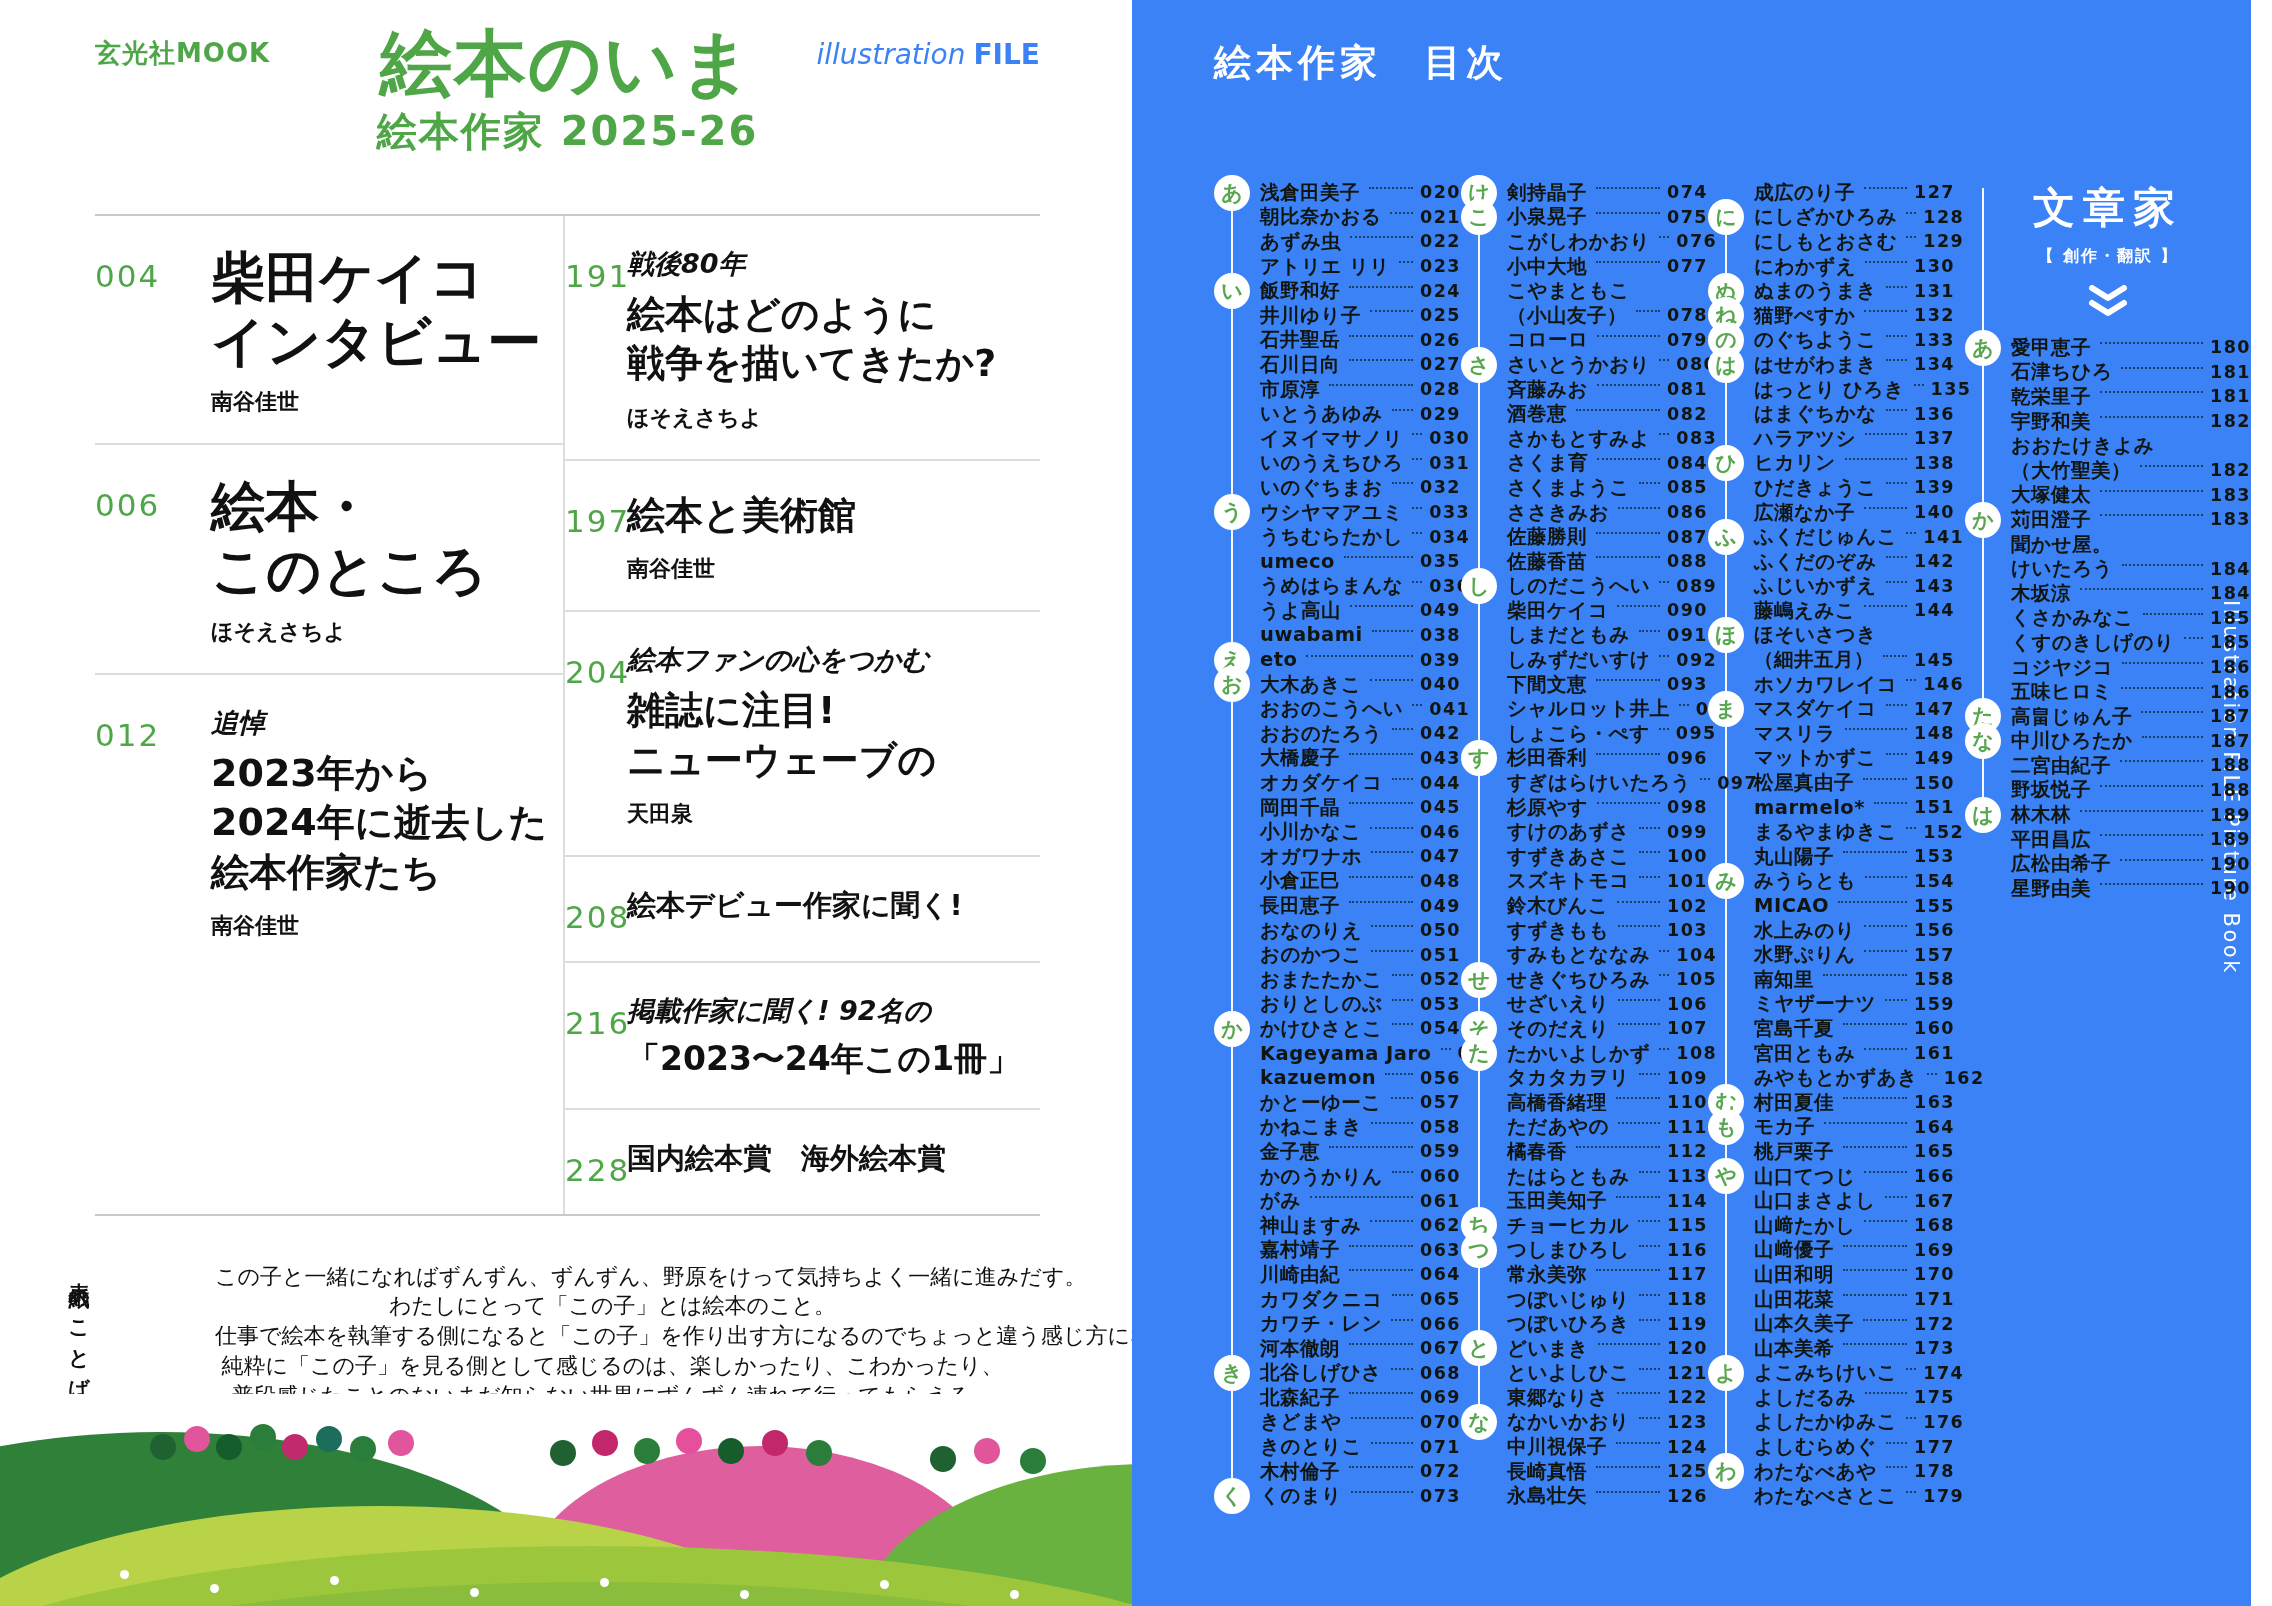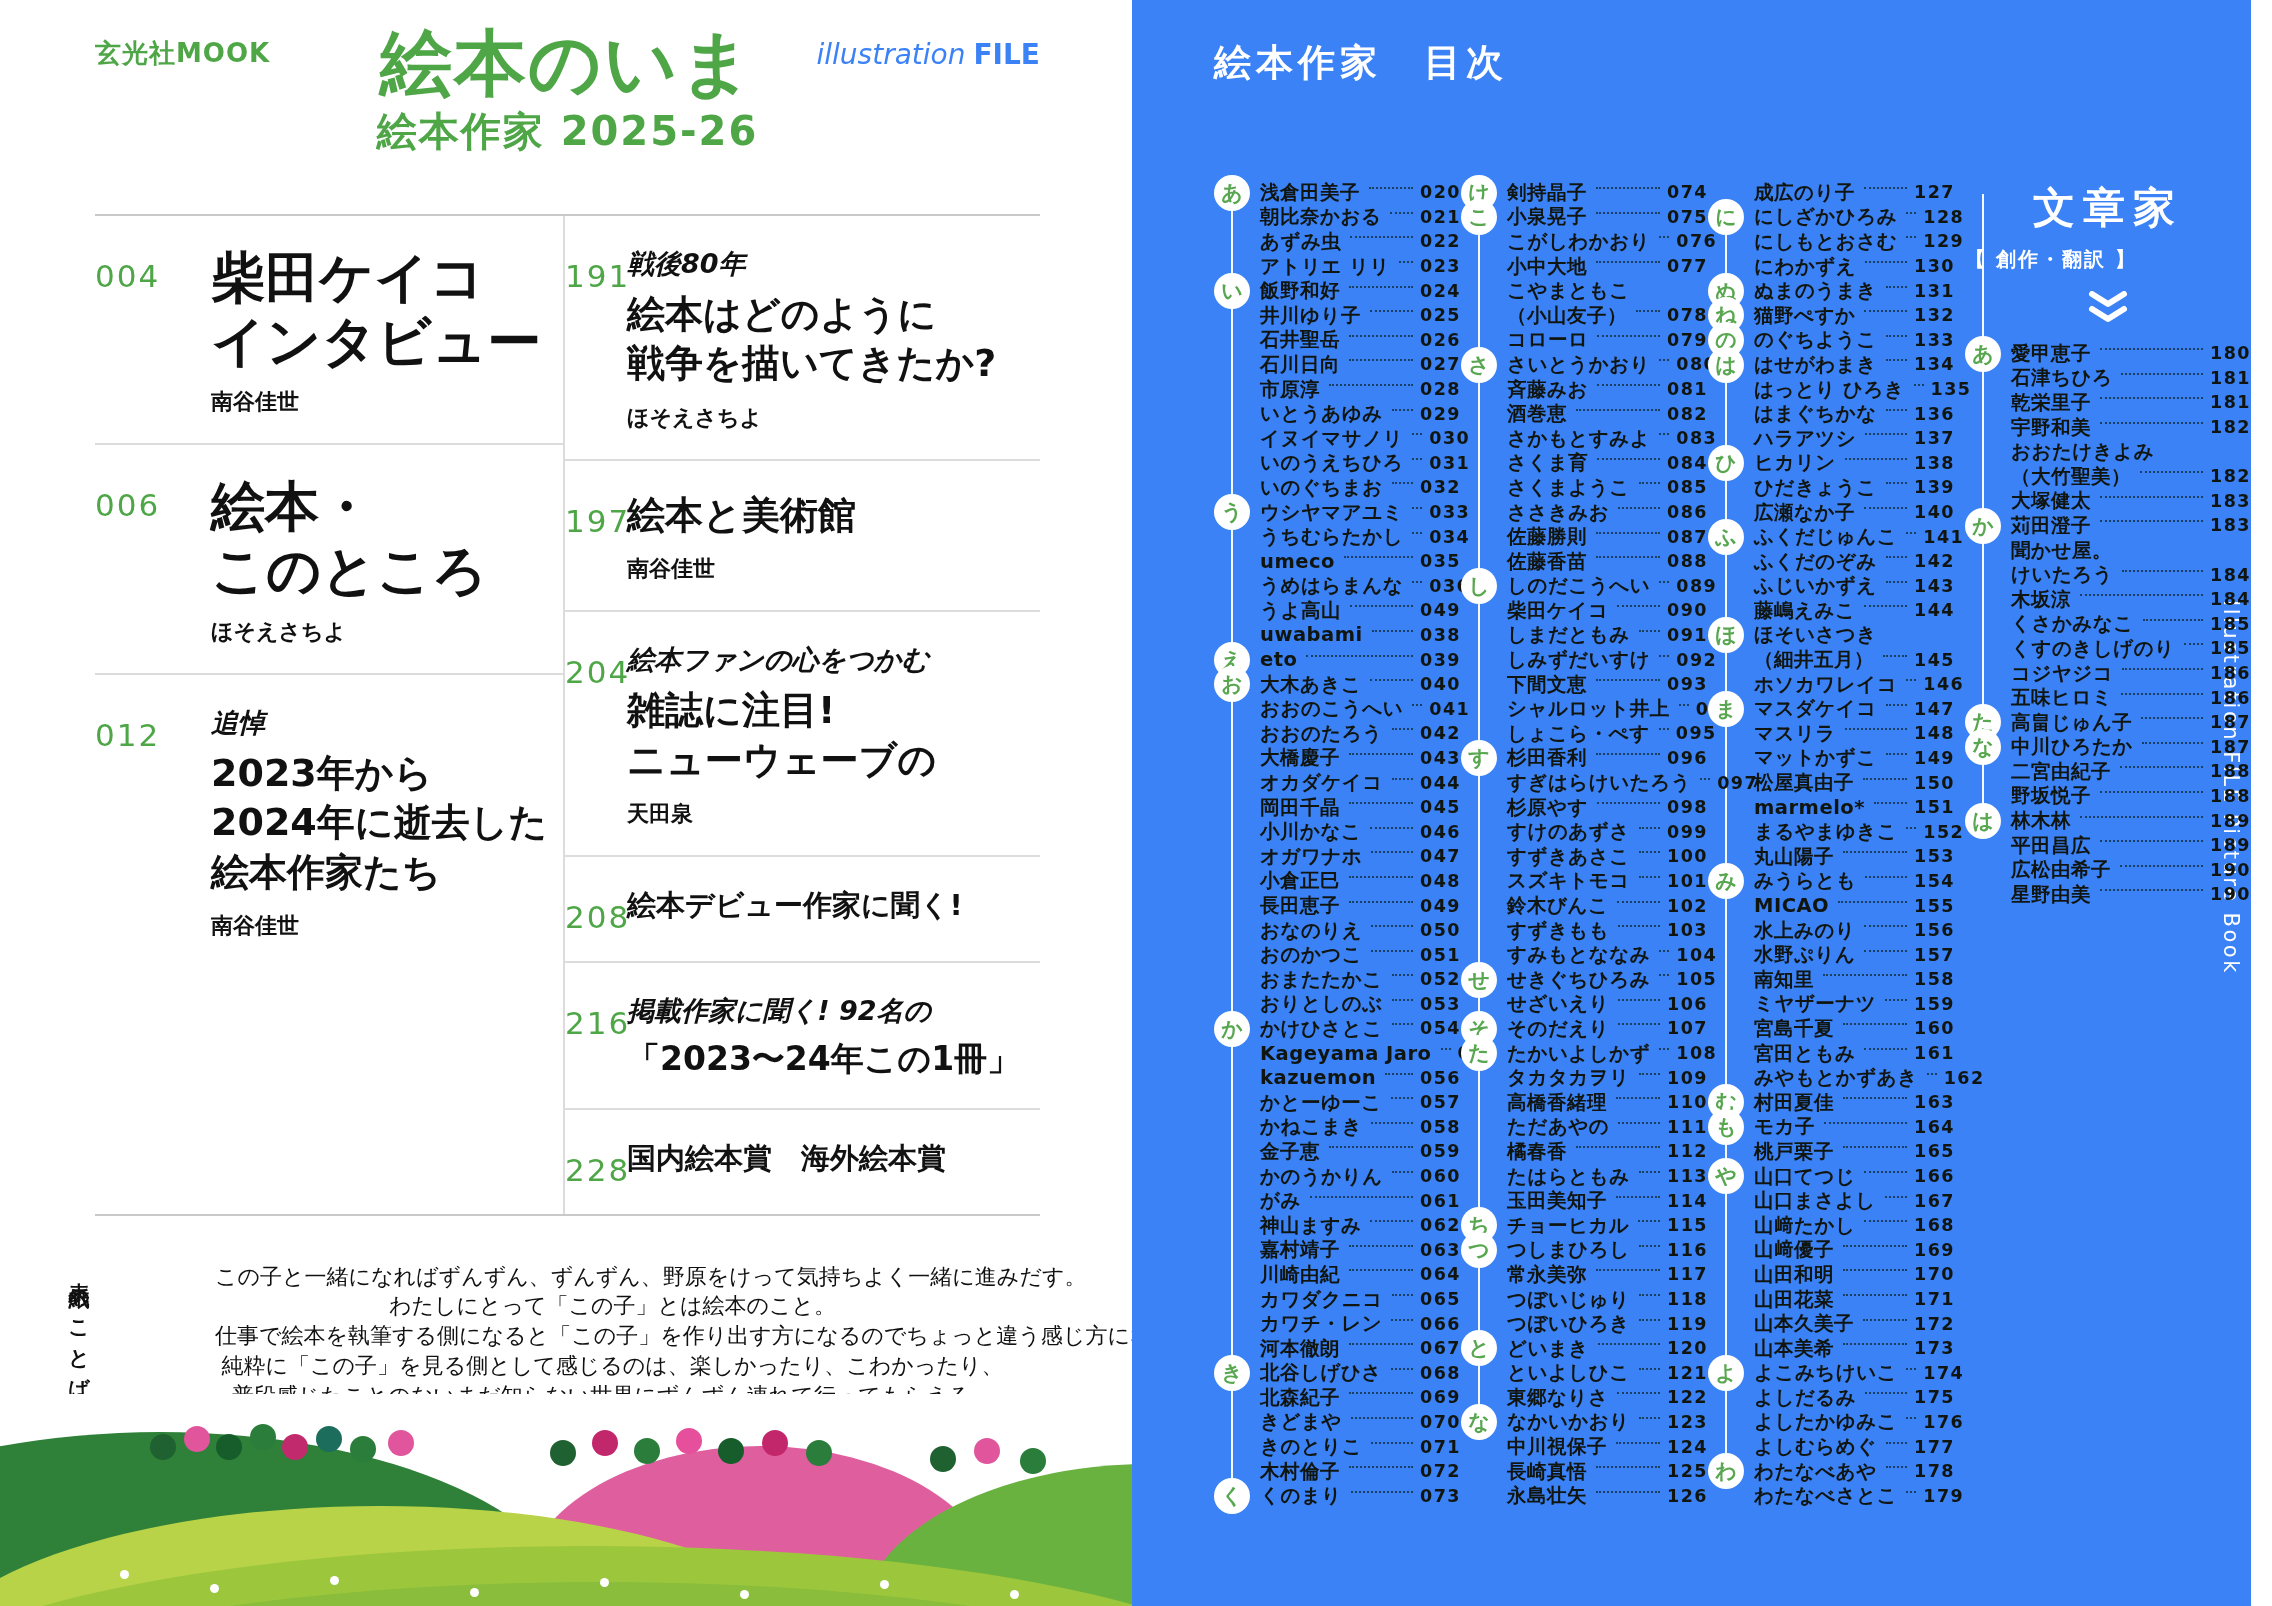--- a/index.html
+++ b/index.html
@@ -75,21 +75,21 @@
   .dots { flex:1; margin:0 7px 0 9px; border-bottom:2.6px dotted rgba(5,25,5,.62);
     transform:translateY(-4px); min-width:10px; }
   .npage { font-weight:bold; font-size:17.5px; color:#101510; letter-spacing:1.5px; }
   .kana-bubble { position:absolute; left:0; top:-5.5px; width:36px; height:36px; border-radius:50%;
     background:#fff; color:#58a750; display:flex; align-items:center; justify-content:center;
     font-size:21px; font-weight:bold; z-index:2; }
   .kana-line { position:absolute; width:2.6px; background:rgba(255,255,255,.95); left:16.6px; z-index:0; }
 
   .bunshoka { width:296px; position:relative; padding-left:10px; }
   .bk-title { color:#fff; font-size:42px; font-weight:bold; text-align:center; letter-spacing:8px; }
-  .bk-sub { color:#fff; font-size:20px; font-weight:bold; text-align:left; letter-spacing:2px; margin-top:10px; }
+  .bk-sub { color:#fff; font-size:16px; font-weight:bold; text-align:center; letter-spacing:2px; margin-top:10px; }
   .bk-chevron { display:block; margin:18px auto 14px; }
   .bk-list { position:relative; margin-top:6px; }
 
   .side-label { position:absolute; right:8px; top:600px; writing-mode:vertical-rl;
     color:#fff; font-size:21px; letter-spacing:2.5px; font-weight:500; }
 </style>
 </head>
 <body>
 
 <div class="spread">

